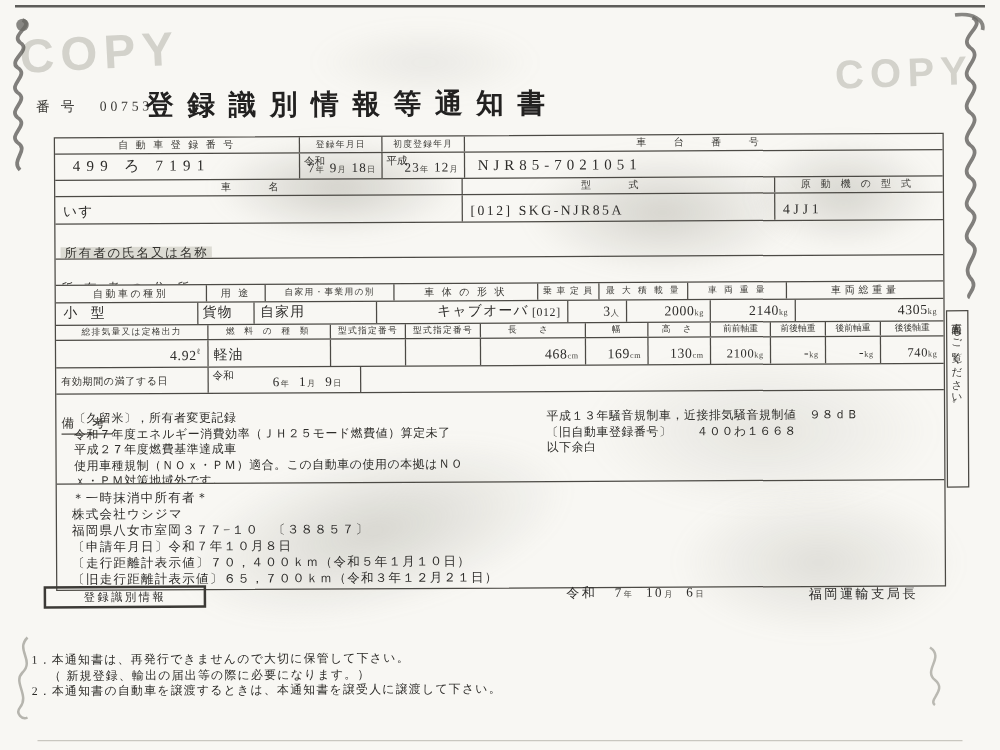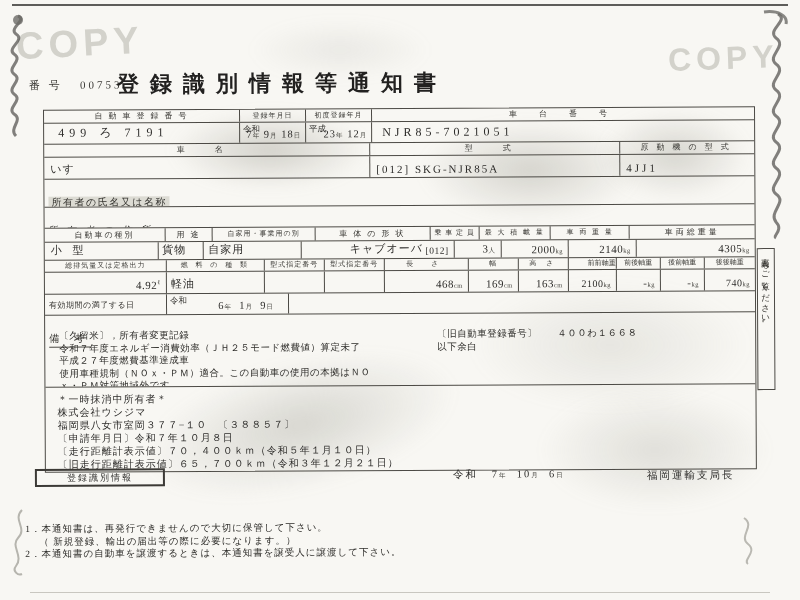--- a/index.html
+++ b/index.html
@@ -205,21 +205,21 @@
       </div>
 
       <div class="row" style="height:12px;">
         <div class="c hd tiny" style="width:122px;line-height:11px;">総排気量又は定格出力</div>
         <div class="c hd tiny" style="width:98px;line-height:11px;letter-spacing:3px;">燃 料 の 種 類</div>
         <div class="c hd tiny" style="width:60px;line-height:11px;">型式指定番号</div>
         <div class="c hd tiny" style="width:60px;line-height:11px;">型式指定番号</div>
         <div class="c hd tiny" style="width:84px;line-height:11px;letter-spacing:8px;">長 さ</div>
         <div class="c hd tiny" style="width:50px;line-height:11px;">幅</div>
         <div class="c hd tiny" style="width:50px;line-height:11px;letter-spacing:4px;">高 さ</div>
-        <div class="c hd tiny" style="width:48px;line-height:11px;letter-spacing:0;text-align:right;">前前軸重</div>
+        <div class="c hd tiny" style="width:48px;line-height:11px;letter-spacing:0;">前前軸重</div>
         <div class="c hd tiny" style="width:44px;line-height:11px;letter-spacing:0;">前後軸重</div>
         <div class="c hd tiny" style="width:44px;line-height:11px;letter-spacing:0;">後前軸重</div>
         <div class="c hd tiny last" style="width:50px;line-height:11px;letter-spacing:0;">後後軸重</div>
       </div>
 
       <div class="row" style="height:22px;">
         <div class="c" style="width:122px;">
           <span class="br"><span>4.92</span><span class="u" style="vertical-align:super;">ℓ</span></span>
         </div>
         <div class="c" style="width:98px;">
@@ -227,21 +227,21 @@
         </div>
         <div class="c" style="width:60px;"></div>
         <div class="c" style="width:60px;"></div>
         <div class="c" style="width:84px;">
           <span class="br"><span>468</span><span class="u">cm</span></span>
         </div>
         <div class="c" style="width:50px;">
           <span class="br"><span>169</span><span class="u">cm</span></span>
         </div>
         <div class="c" style="width:50px;">
-          <span class="br"><span>163</span><span class="u">cm</span></span>
+          <span class="br"><span>130</span><span class="u">cm</span></span>
         </div>
         <div class="c" style="width:48px;">
           <span class="br" style="font-size:10px;"><span>2100</span><span class="u">kg</span></span>
         </div>
         <div class="c" style="width:44px;">
           <span class="br"><span>-</span><span class="u">kg</span></span>
         </div>
         <div class="c" style="width:44px;">
           <span class="br"><span>-</span><span class="u">kg</span></span>
         </div>
@@ -269,20 +269,21 @@
         <div class="c last" style="width:710px;">
           <span class="lbl" style="letter-spacing:6px;border-bottom:1px solid #4c4a45;padding-bottom:1px;">備 考</span>
           <div class="abs rmk" style="left:14px;top:14px;">
             <div>〔久留米〕，所有者変更記録</div>
             <div>令和７年度エネルギー消費効率（ＪＨ２５モード燃費値）算定未了</div>
             <div>平成２７年度燃費基準達成車</div>
             <div>使用車種規制（ＮＯｘ・ＰＭ）適合。この自動車の使用の本拠はＮＯ</div>
             <div>ｘ・ＰＭ対策地域外です。</div>
           </div>
           <div class="abs rmk" style="left:392px;top:14px;">
+            <div>平成１３年騒音規制車，近接排気騒音規制値　９８ｄＢ</div>
             <div>〔旧自動車登録番号〕　　４００わ１６６８</div>
             <div>以下余白</div>
           </div>
         </div>
       </div>
 
       <div class="row lastrow" style="height:84px;">
         <div class="c last" style="width:710px;">
           <div class="abs" style="left:12px;top:5px;">
             <div class="custody-line">＊一時抹消中所有者＊</div>

